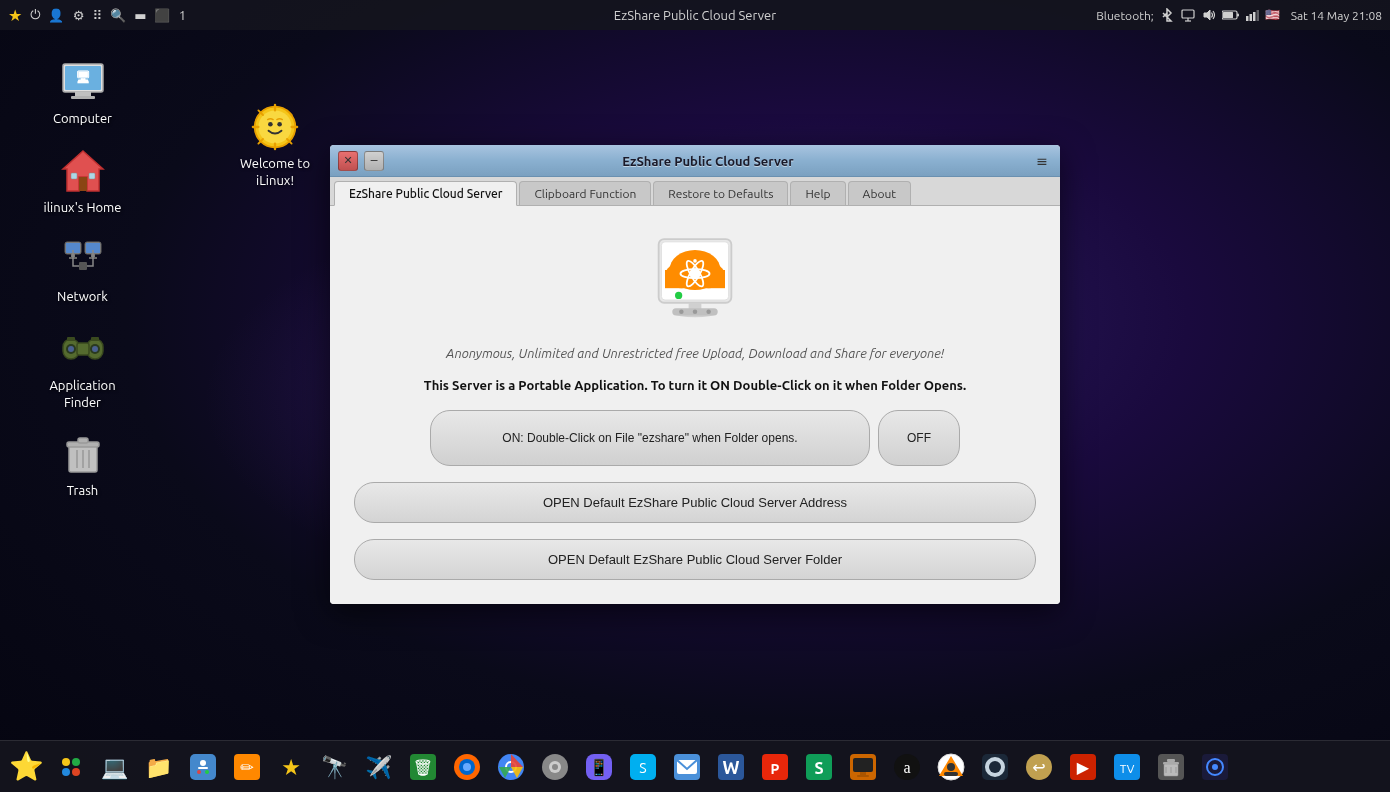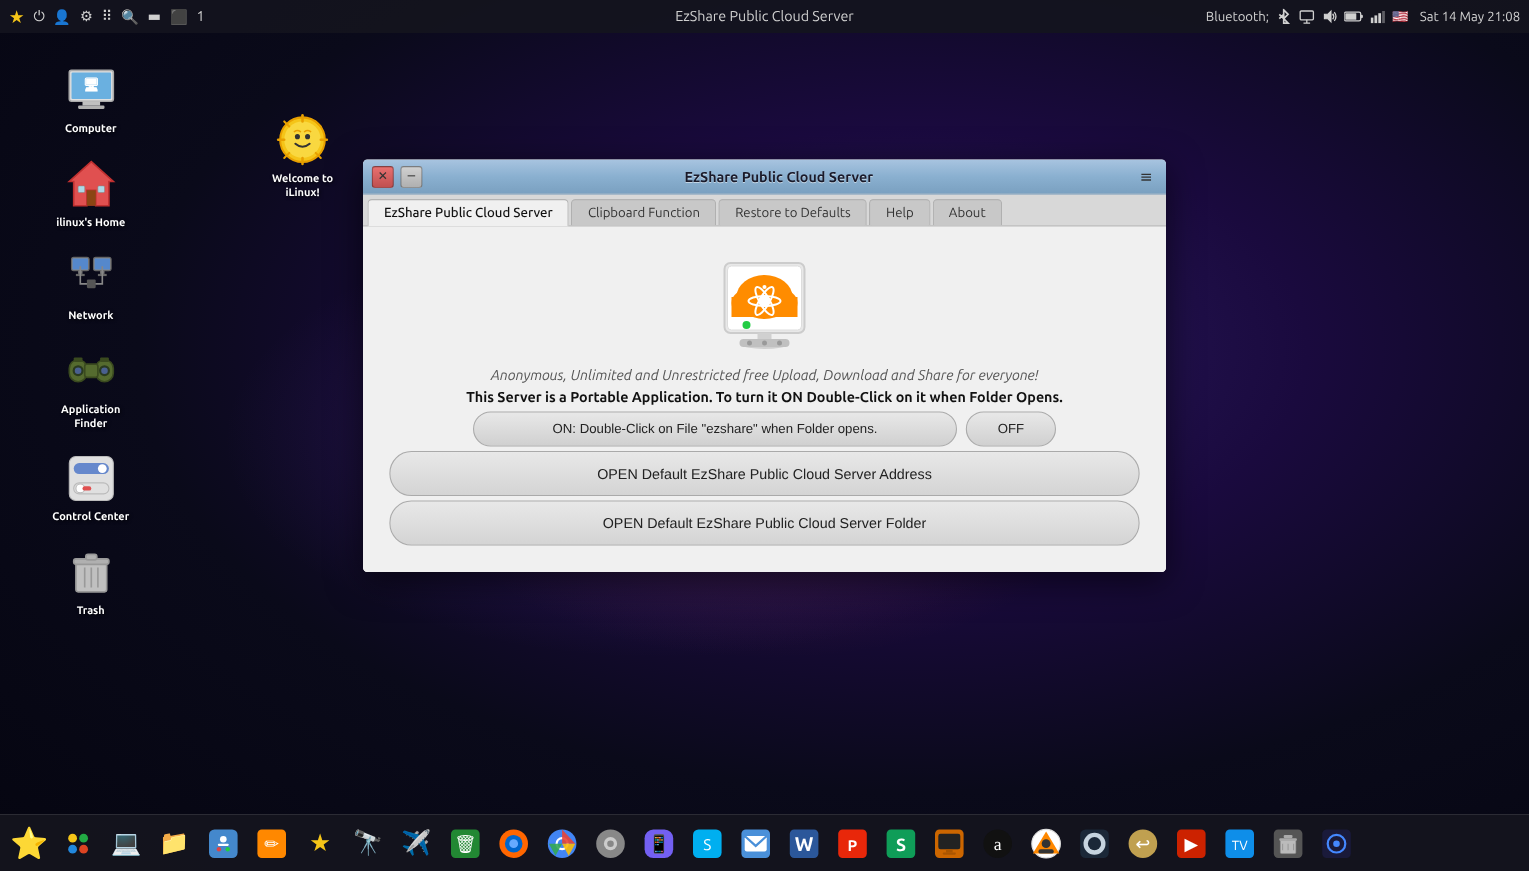--- a/index.html
+++ b/index.html
@@ -104,24 +104,24 @@
       width: 48px;
       height: 48px;
       display: flex;
       align-items: center;
       justify-content: center;
       font-size: 36px;
       margin-bottom: 4px;
     }
     .desktop-icon .icon-label {
       color: white;
-      font-size: 10px;
+      font-size: 13px;
       text-align: center;
       text-shadow: 1px 1px 3px rgba(0,0,0,0.8);
-      font-weight: 700;
+      font-weight: 400;
       line-height: 1.3;
     }
 
     
     .window {
       position: absolute;
       top: 145px;
       left: 330px;
       width: 730px;
       background: #f0f0f0;
@@ -202,21 +202,21 @@
       margin-bottom: -1px;
     }
 
     
     .window-content {
       background: #f0f0f0;
       padding: 20px 24px 24px 24px;
       display: flex;
       flex-direction: column;
       align-items: center;
-      gap: 4px;
+      gap: 16px;
     }
 
     
     .app-icon-container {
       display: flex;
       flex-direction: column;
       align-items: center;
       margin-top: 4px;
     }
 
@@ -253,21 +253,21 @@
       padding: 8px 16px;
       background: linear-gradient(180deg, #e8e8e8 0%, #d0d0d0 100%);
       border: 1px solid #aaa;
       border-radius: 20px;
       font-size: 12px;
       cursor: pointer;
       color: #222;
       text-align: center;
     }
     .btn-off {
-      padding: 8px 28px;
+      padding: 20px 28px;
       background: linear-gradient(180deg, #e8e8e8 0%, #d0d0d0 100%);
       border: 1px solid #aaa;
       border-radius: 20px;
       font-size: 12px;
       cursor: pointer;
       color: #222;
     }
     .btn-wide {
       width: 100%;
       padding: 12px;
@@ -453,35 +453,20 @@
           <circle cx="36" cy="24" r="3" fill="#4a6090"></circle>
 
           <rect x="8" y="12" width="8" height="4" rx="1" fill="#3a4a1f"></rect>
           <rect x="32" y="12" width="8" height="4" rx="1" fill="#3a4a1f"></rect>
         </svg>
       </div>
       <span class="icon-label" style="white-space: pre-line; ">Application
 Finder</span>
     </div>
 
-    <div class="desktop-icon">
-      <div class="icon-img">
-        <svg width="48" height="48" viewBox="0 0 48 48">
-          <rect x="4" y="4" width="40" height="40" rx="6" fill="#e0e0e0" stroke="#bbb" stroke-width="1"></rect>
-
-          <rect x="8" y="10" width="32" height="10" rx="5" fill="#6688cc"></rect>
-          <circle cx="34" cy="15" r="4" fill="white"></circle>
-
-          <rect x="8" y="28" width="32" height="10" rx="5" fill="#e0e0e0" stroke="#bbb" stroke-width="1"></rect>
-          <circle cx="14" cy="33" r="4" fill="white" stroke="#bbb" stroke-width="1"></circle>
-          <rect x="16" y="31" width="8" height="4" rx="2" fill="#e05050"></rect>
-        </svg>
-      </div>
-      <span class="icon-label">Control Center</span>
-    </div>
 
     <div class="desktop-icon">
       <div class="icon-img">
         <svg width="48" height="48" viewBox="0 0 48 48">
 
           <rect x="10" y="16" width="28" height="26" rx="2" fill="#c0c0c0" stroke="#999" stroke-width="1.5"></rect>
 
           <line x1="18" y1="20" x2="18" y2="38" stroke="#999" stroke-width="1.5"></line>
           <line x1="24" y1="20" x2="24" y2="38" stroke="#999" stroke-width="1.5"></line>
           <line x1="30" y1="20" x2="30" y2="38" stroke="#999" stroke-width="1.5"></line>

